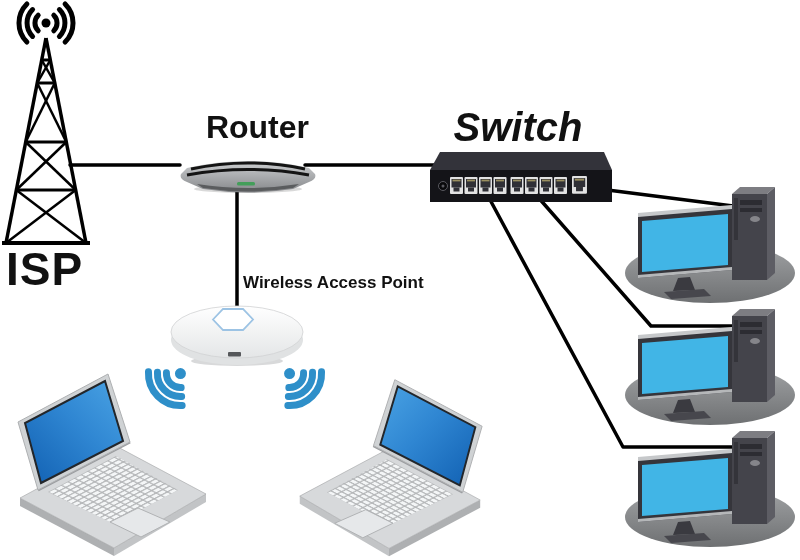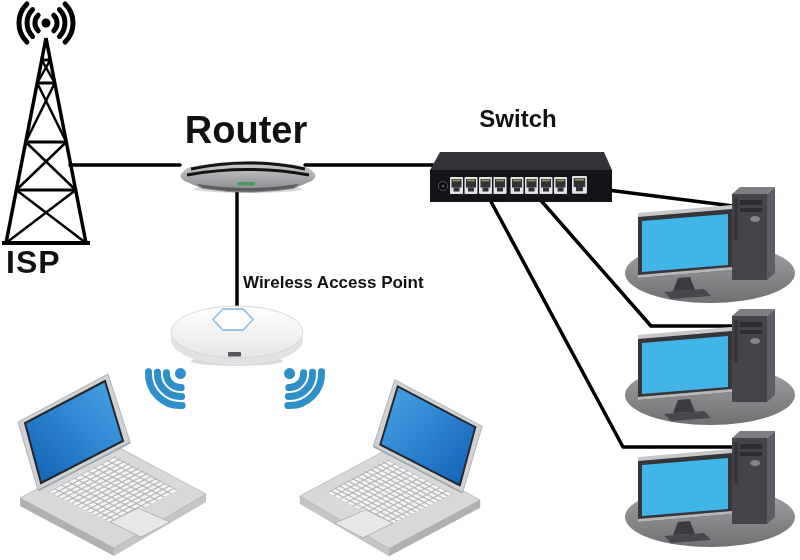--- a/index.html
+++ b/index.html
@@ -2,23 +2,23 @@
 <html><head>
 <meta charset="utf-8">
 <style>
   html,body{margin:0;padding:0;background:#ffffff;}
   #stage{
     position:relative;width:800px;height:560px;background:#ffffff;overflow:hidden;
     font-family:"Liberation Sans", sans-serif;color:#1a1a1a;
   }
   #diagram-svg{position:absolute;left:0;top:0;width:800px;height:560px;}
   .lbl{position:absolute;z-index:5;font-weight:600;color:#111;line-height:1;}
-  #isp-label{left:6px;top:246px;font-size:32px;letter-spacing:1px;}
-  #router-label{left:183px;top:111px;width:126px;text-align:center;font-size:38px;}
-  #switch-label{left:450px;top:107px;width:136px;text-align:center;font-size:24px;}
+  #isp-label{left:6px;top:246px;font-size:46px;letter-spacing:1px;}
+  #router-label{left:183px;top:111px;width:126px;text-align:right;font-size:32px;}
+  #switch-label{left:450px;top:107px;width:136px;text-align:center;font-size:40px;font-style:italic;}
   #wap-label{left:243px;top:274px;font-size:17px;white-space:nowrap;font-weight:600;}
 </style>
 </head>
 <body>
 
 <div id="stage">
 
   <svg id="diagram-svg" viewBox="0 0 800 560" xmlns="http://www.w3.org/2000/svg">
     <defs>
       <linearGradient id="lapScreen" x1="0" y1="1" x2="1" y2="0">

